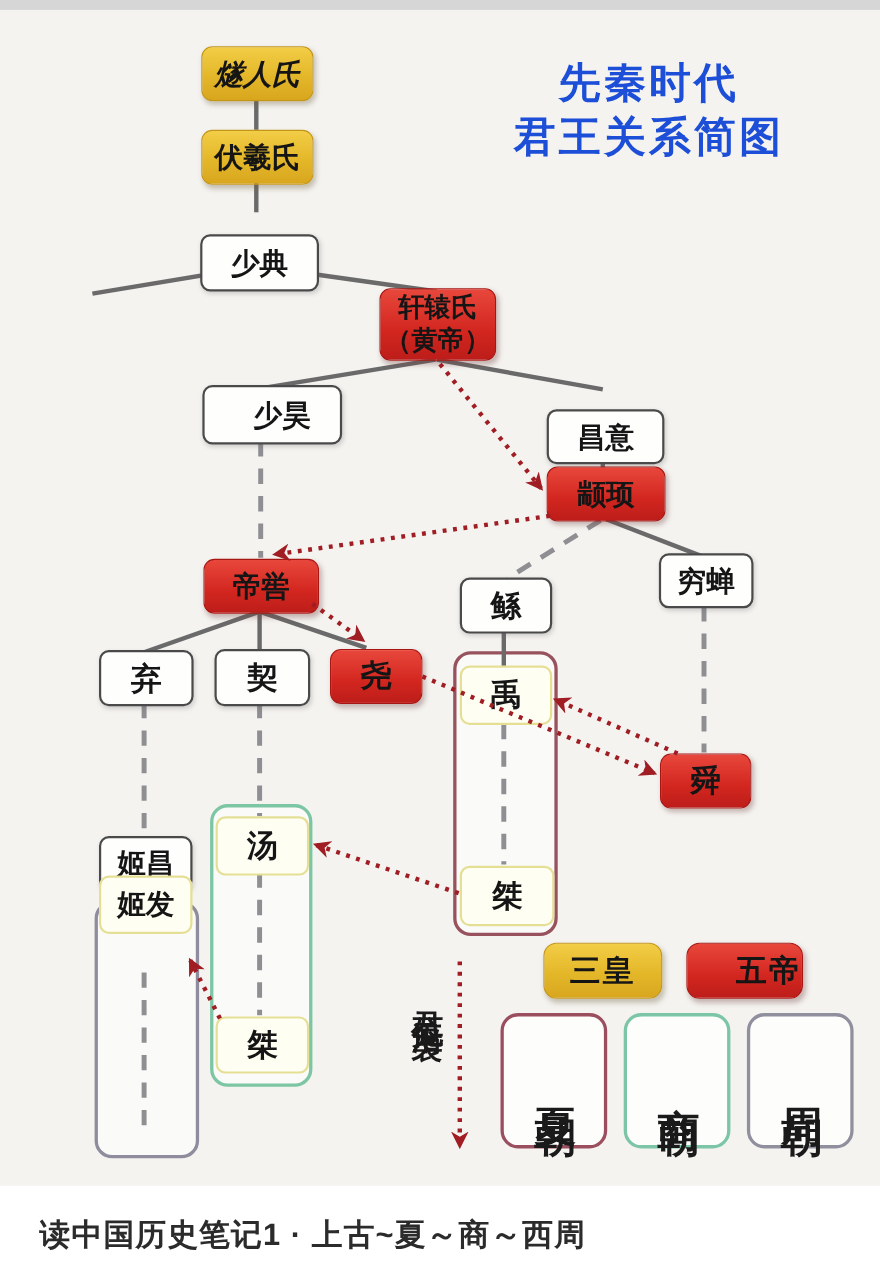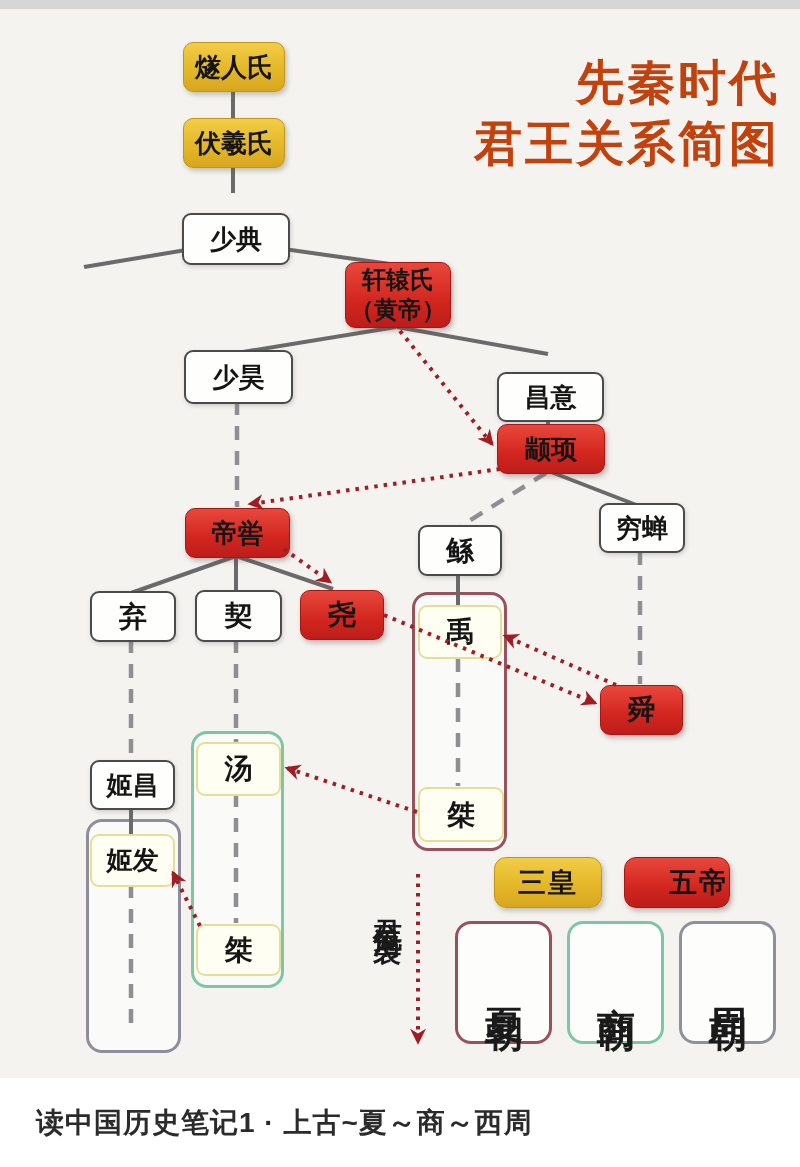--- a/index.html
+++ b/index.html
@@ -1,22 +1,22 @@
 <!DOCTYPE html>
 <html><head>
 <meta charset="utf-8">
 <style>
   html,body{margin:0;padding:0;}
   body{background:#e9e8e6;font-family:"Liberation Serif","DejaVu Serif",serif;}
   .stage{position:relative;width:800px;height:1167px;margin:0 auto;background:#f4f3f0;overflow:hidden;}
   .topband{position:absolute;left:0;top:0;width:800px;height:9px;background:#d6d6d6;}
   .caption-strip{position:absolute;left:0;top:1078px;width:800px;height:89px;background:#ffffff;}
 
-  .title{position:absolute;left:400px;top:52px;width:380px;text-align:right;
-         font-weight:bold;font-size:48px;line-height:1.28;letter-spacing:3px;color:#c2410c;}
+  .title{position:absolute;left:400px;top:52px;width:380px;text-align:center;
+         font-weight:bold;font-size:38px;line-height:1.28;letter-spacing:3px;color:#1d4ed8;}
 
   svg.layer{position:absolute;left:0;top:0;width:800px;height:1167px;pointer-events:none;}
   #edges-under{z-index:2;}
   #edges-over{z-index:4;}
   .container-box{position:absolute;z-index:1;border-radius:16px;background:rgba(255,255,255,.55);}
   .xia-c{border:3px solid #97525d;}
   .shang-c{border:3px solid #7cc6a4;}
   .zhou-c{border:3px solid #8e8c9d;}
 
   .node{position:absolute;z-index:3;display:flex;flex-direction:column;align-items:center;justify-content:center;
@@ -75,34 +75,34 @@
       <line x1="237" y1="401" x2="237" y2="507" stroke="#8f8f93" stroke-width="4.5" stroke-dasharray="14 11"></line>
       <line x1="546" y1="473" x2="461" y2="526" stroke="#8f8f93" stroke-width="4.5" stroke-dasharray="14 11"></line>
       <line x1="640" y1="551" x2="640" y2="684" stroke="#8f8f93" stroke-width="4.5" stroke-dasharray="14 11"></line>
       <line x1="131" y1="639" x2="131" y2="759" stroke="#8f8f93" stroke-width="4.5" stroke-dasharray="14 11"></line>
       <line x1="236" y1="639" x2="236" y2="742" stroke="#8f8f93" stroke-width="4.5" stroke-dasharray="14 11"></line>
       <line x1="236" y1="793" x2="236" y2="923" stroke="#8f8f93" stroke-width="4.5" stroke-dasharray="14 11"></line>
       <line x1="458" y1="658" x2="458" y2="786" stroke="#8f8f93" stroke-width="4.5" stroke-dasharray="14 11"></line>
       <line x1="131" y1="884" x2="131" y2="1032" stroke="#8f8f93" stroke-width="4.5" stroke-dasharray="14 11"></line>
     </svg>
 
-  <div class="node n-yellow fs26" style="left:183px;top:42px;width:100px;height:48px;">
+  <div class="node n-yellow fs26" style="left:183px;top:42px;width:100px;height:48px;font-style:italic;">
       <span>燧人氏</span>
     </div>
   <div class="node n-yellow fs26" style="left:183px;top:118px;width:100px;height:48px;">
       <span>伏羲氏</span>
     </div>
   <div class="node n-white fs26" style="left:182px;top:192px;width:104px;height:48px;margin-top:21px;">
       <span>少典</span>
     </div>
   <div class="node n-red two-line" style="left:345px;top:262px;width:104px;height:64px;">
     <span>轩辕氏</span>
     <span>（黄帝）</span>
   </div>
-  <div class="node n-white fs26" style="left:184px;top:350px;width:105px;height:50px;">
+  <div class="node n-white fs26" style="left:184px;top:350px;width:105px;height:50px;padding-left:18px;">
       <span>少昊</span>
     </div>
   <div class="node n-white fs26" style="left:497px;top:372px;width:103px;height:46px;">
       <span>昌意</span>
     </div>
   <div class="node n-red fs26" style="left:497px;top:424px;width:106px;height:48px;">
       <span>颛顼</span>
     </div>
   <div class="node n-white fs26" style="left:599px;top:503px;width:82px;height:46px;">
       <span>穷蝉</span>
@@ -127,21 +127,21 @@
     </div>
   <div class="node n-red fs28" style="left:600px;top:685px;width:81px;height:48px;">
       <span>舜</span>
     </div>
   <div class="node n-white fs26" style="left:90px;top:760px;width:81px;height:46px;">
       <span>姬昌</span>
     </div>
   <div class="node n-ruler fs28" style="left:196px;top:742px;width:81px;height:50px;">
       <span>汤</span>
     </div>
-  <div class="node n-ruler fs26" style="left:90px;top:834px;width:81px;height:49px;">
+  <div class="node n-ruler fs26" style="left:90px;top:796px;width:81px;height:49px;">
       <span>姬发</span>
     </div>
   <div class="node n-ruler fs28" style="left:418px;top:787px;width:82px;height:51px;">
       <span>桀</span>
     </div>
   <div class="node n-ruler fs28" style="left:196px;top:924px;width:81px;height:48px;">
       <span>桀</span>
     </div>
 
   <div class="legend-pill n-yellow" style="left:494px;top:857px;width:106px;height:49px;">

